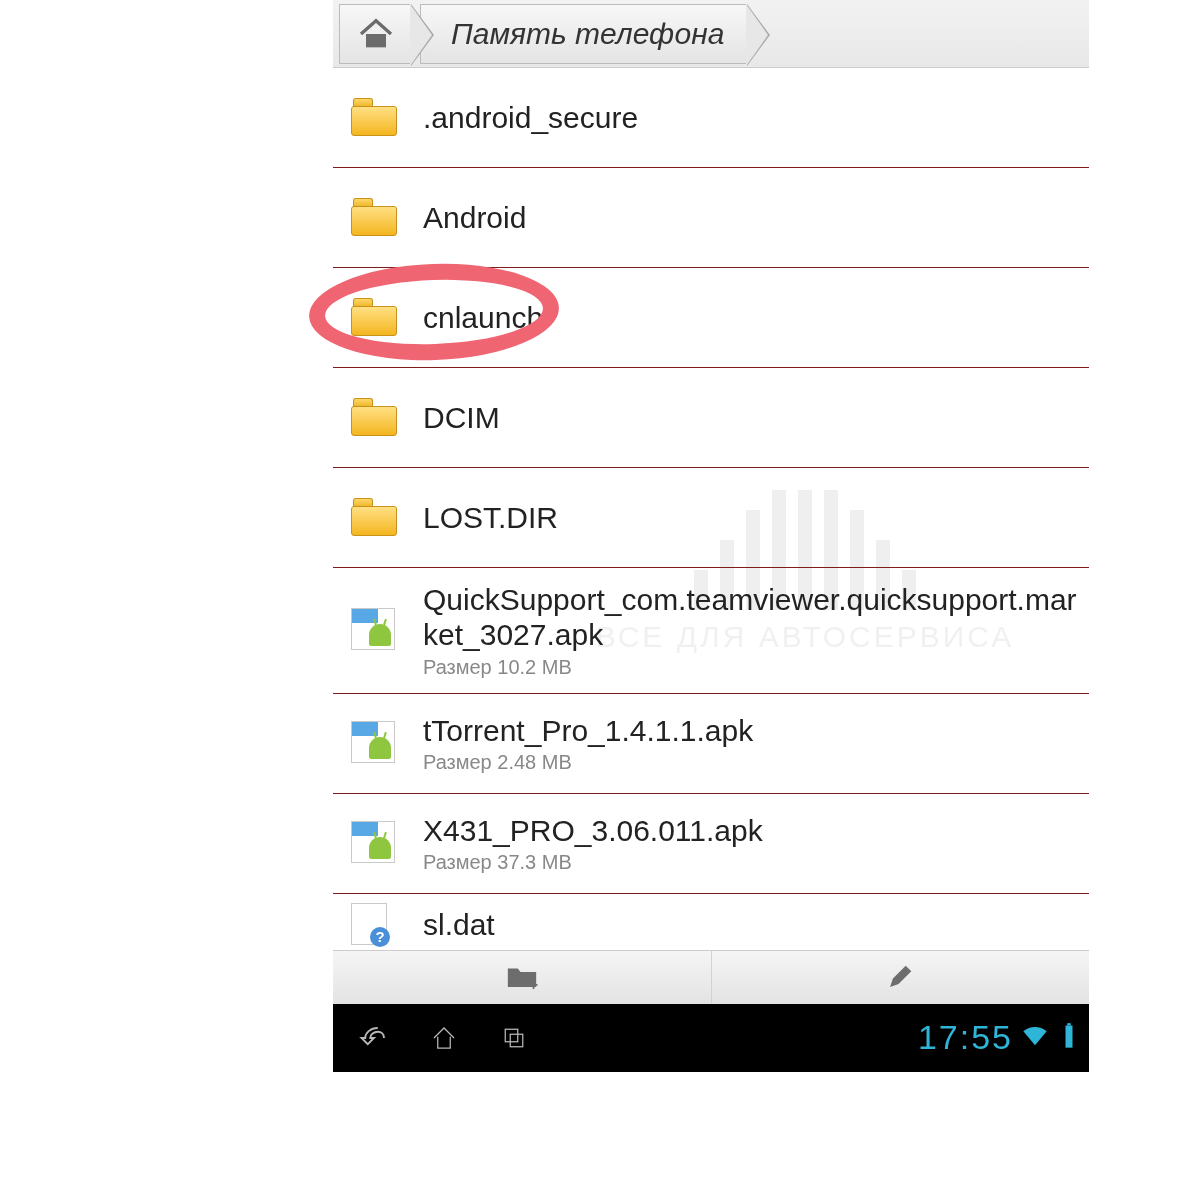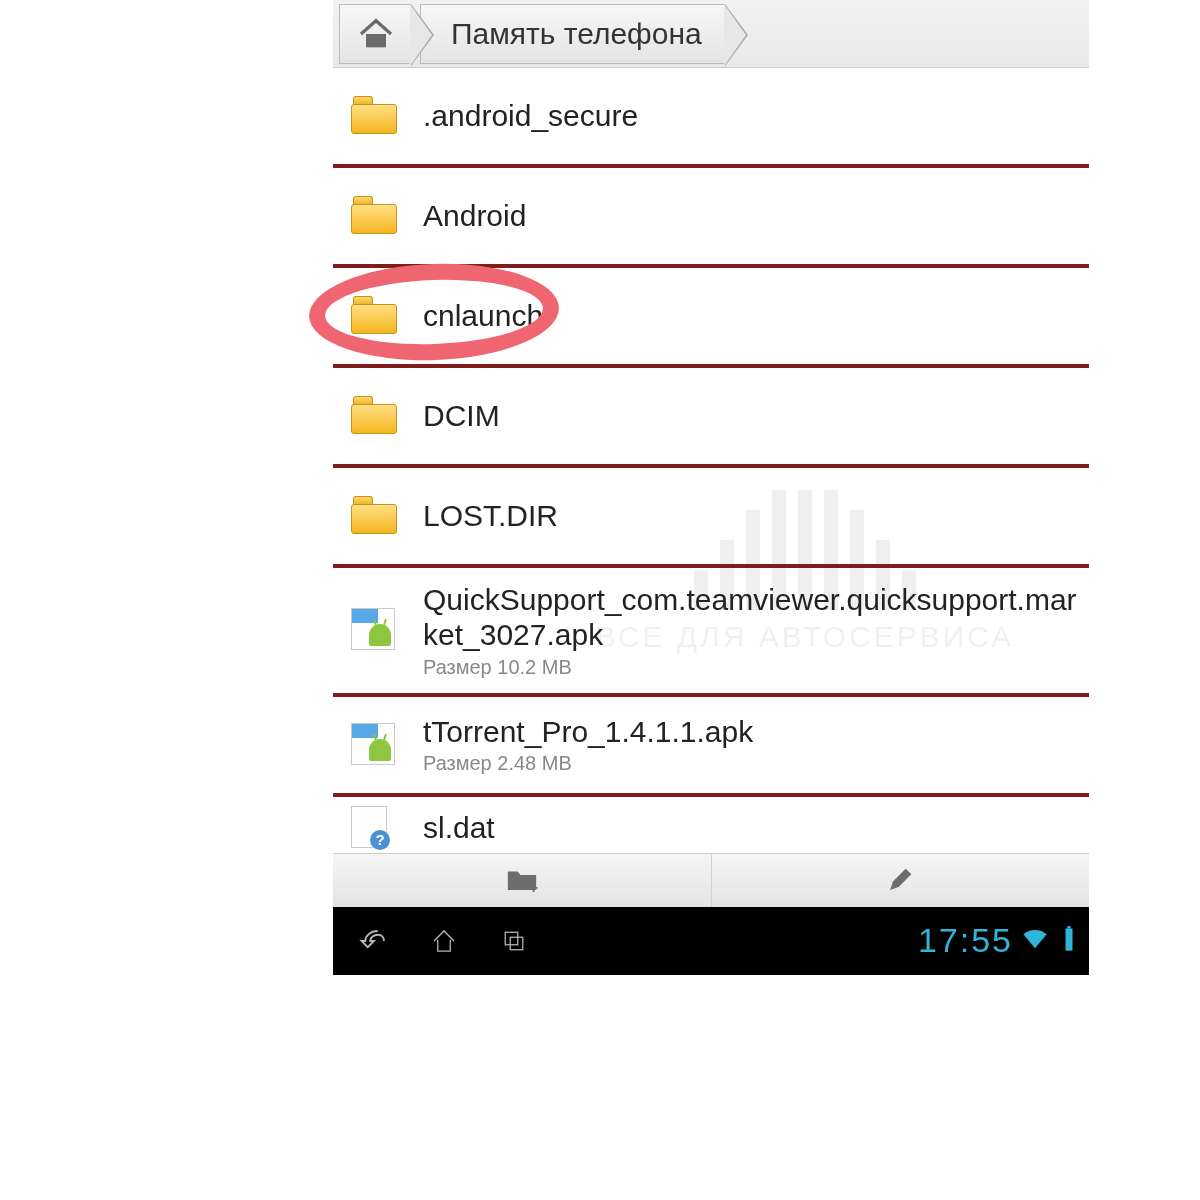--- a/index.html
+++ b/index.html
@@ -61,29 +61,29 @@
     width: 0; height: 0;
     border-top: 31px solid transparent;
     border-bottom: 31px solid transparent;
     border-left: 23px solid #aaa;
     z-index:1;
   }
   .crumb.home {
     padding: 0 14px 0 16px;
   }
   .crumb.home svg { width: 40px; height: 40px; }
-  .crumb.second { margin-left: 10px; padding-left: 30px; }
+  .crumb.second { margin-left: 10px; padding-left: 30px; font-style: italic; }
 
   
   .list { }
   .row {
     display: flex;
     align-items: center;
     min-height: 100px;
-    border-bottom: 4px solid #7f1d1d;
+    border-bottom: 1px solid #7f1d1d;
     padding: 14px 10px 14px 18px;
     position: relative;
   }
   .row .iconbox {
     width: 48px; height: 44px;
     flex: 0 0 48px;
     margin-right: 24px;
     position: relative;
   }
   .texts { flex: 1; display:flex; flex-direction:column; justify-content:center; }
@@ -303,20 +303,31 @@
           <div class="apkicon">
             <div class="droid"></div>
           </div>
         </div>
       <div class="texts">
         <div class="name">tTorrent_Pro_1.4.1.1.apk</div>
         <div class="sub"><span>Размер </span><span>2.48 MB</span></div>
       </div>
     </div>
 
+    <div class="row">
+      <div class="iconbox">
+          <div class="apkicon">
+            <div class="droid"></div>
+          </div>
+        </div>
+      <div class="texts">
+        <div class="name">X431_PRO_3.06.011.apk</div>
+        <div class="sub"><span>Размер </span><span>37.3 MB</span></div>
+      </div>
+    </div>
 
     <div class="row last">
       <div class="iconbox">
           <div class="unknown"></div>
         </div>
       <div class="texts">
           <div class="name">sl.dat</div>
         </div>
     </div>
 

